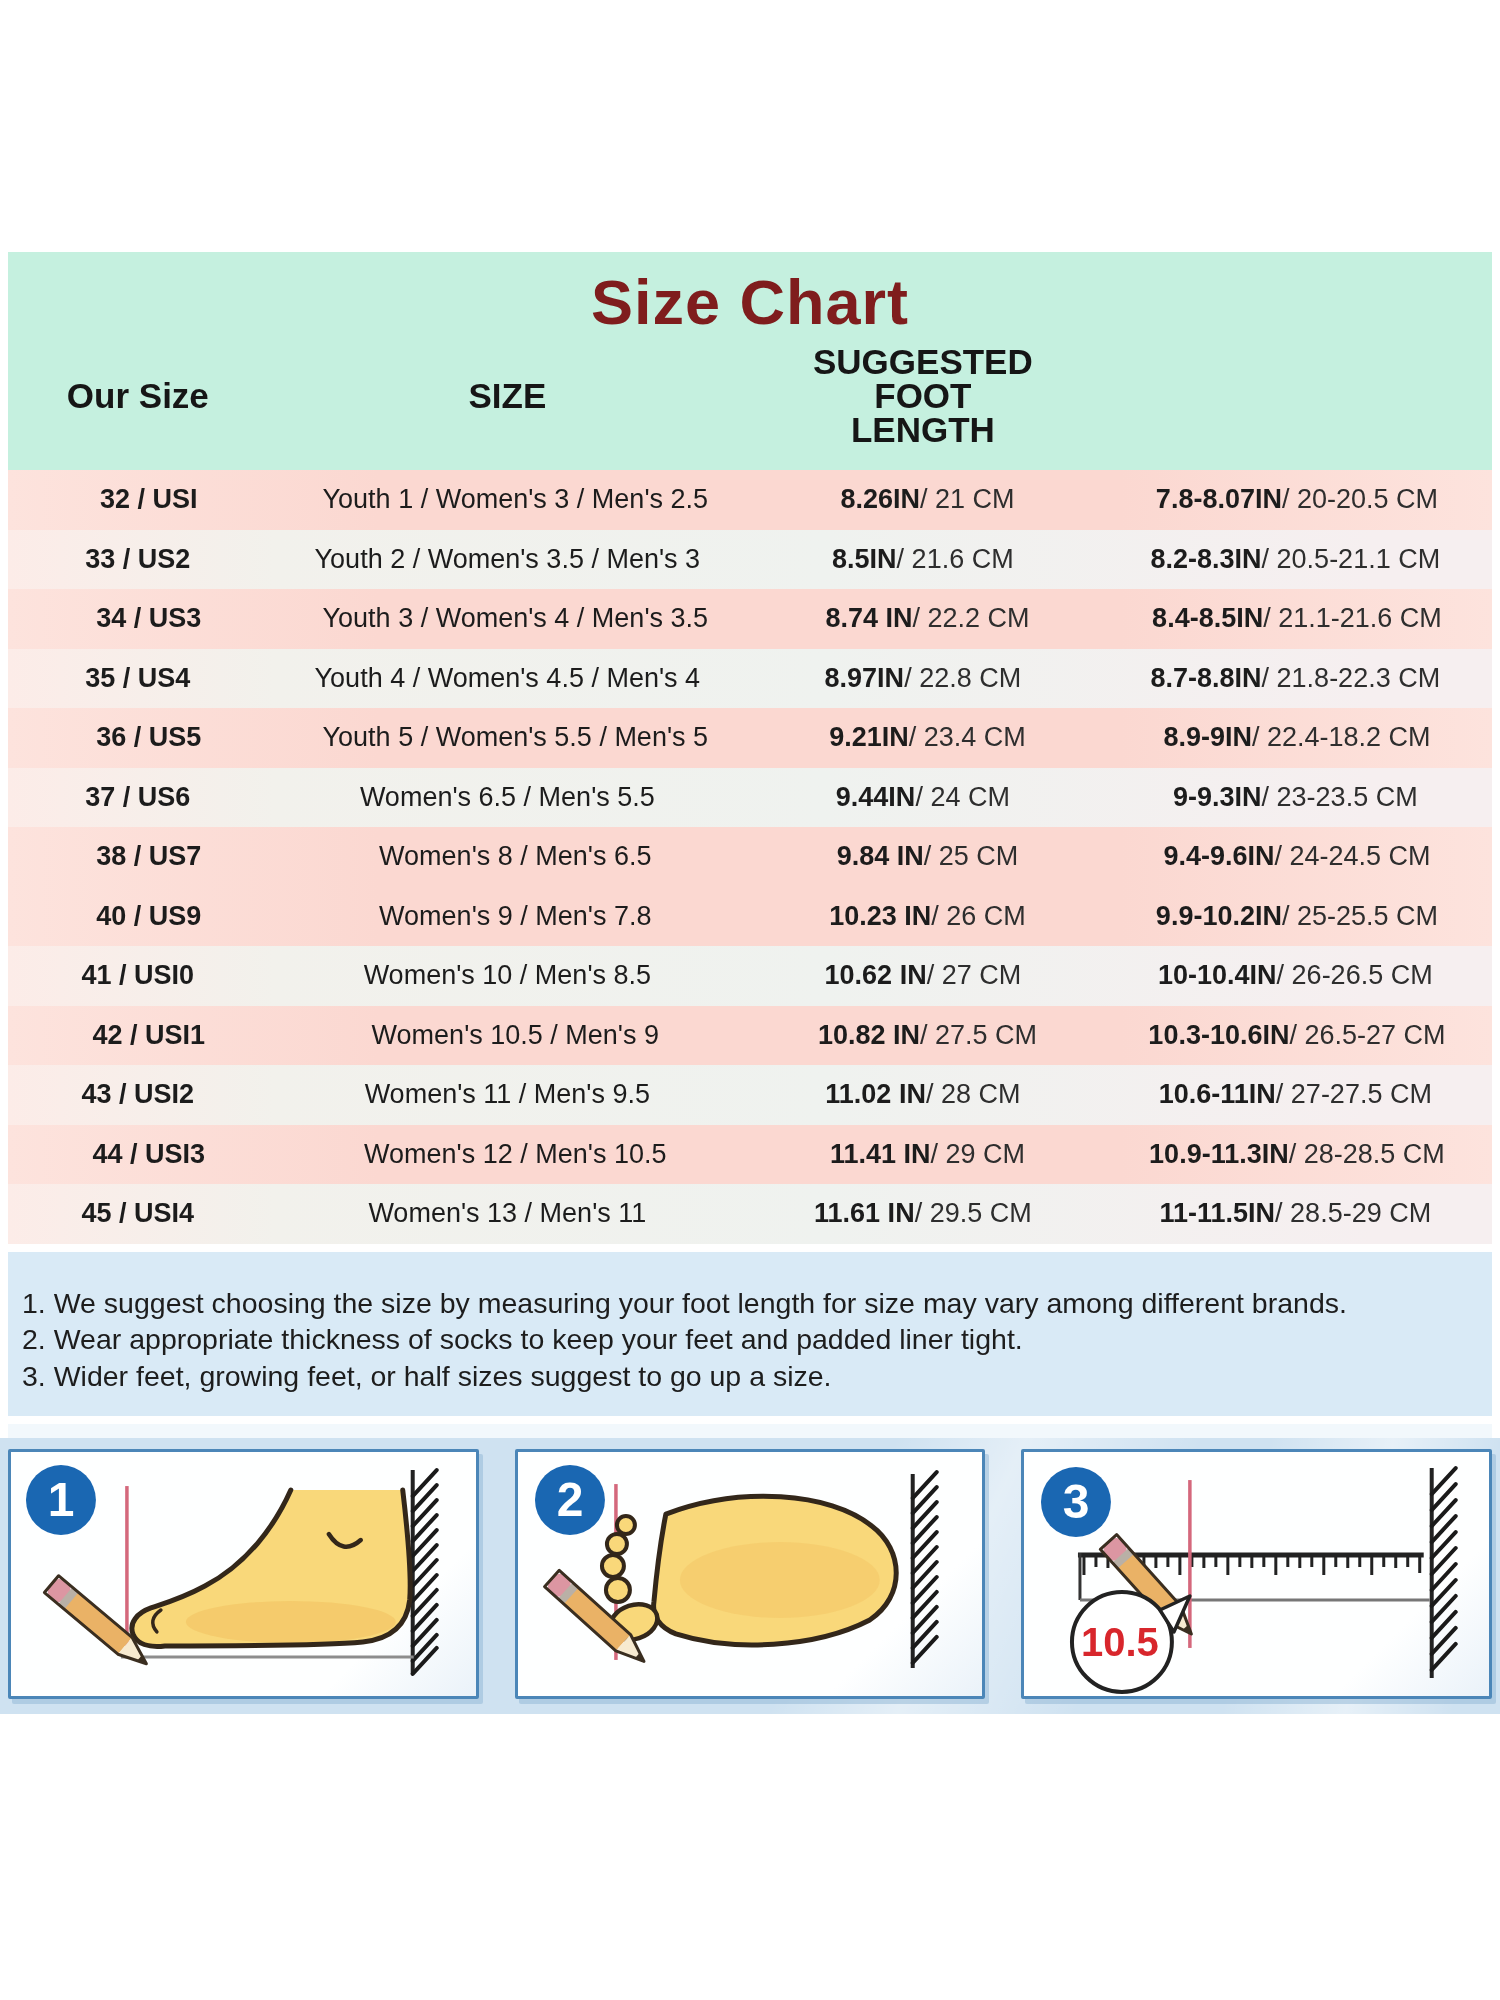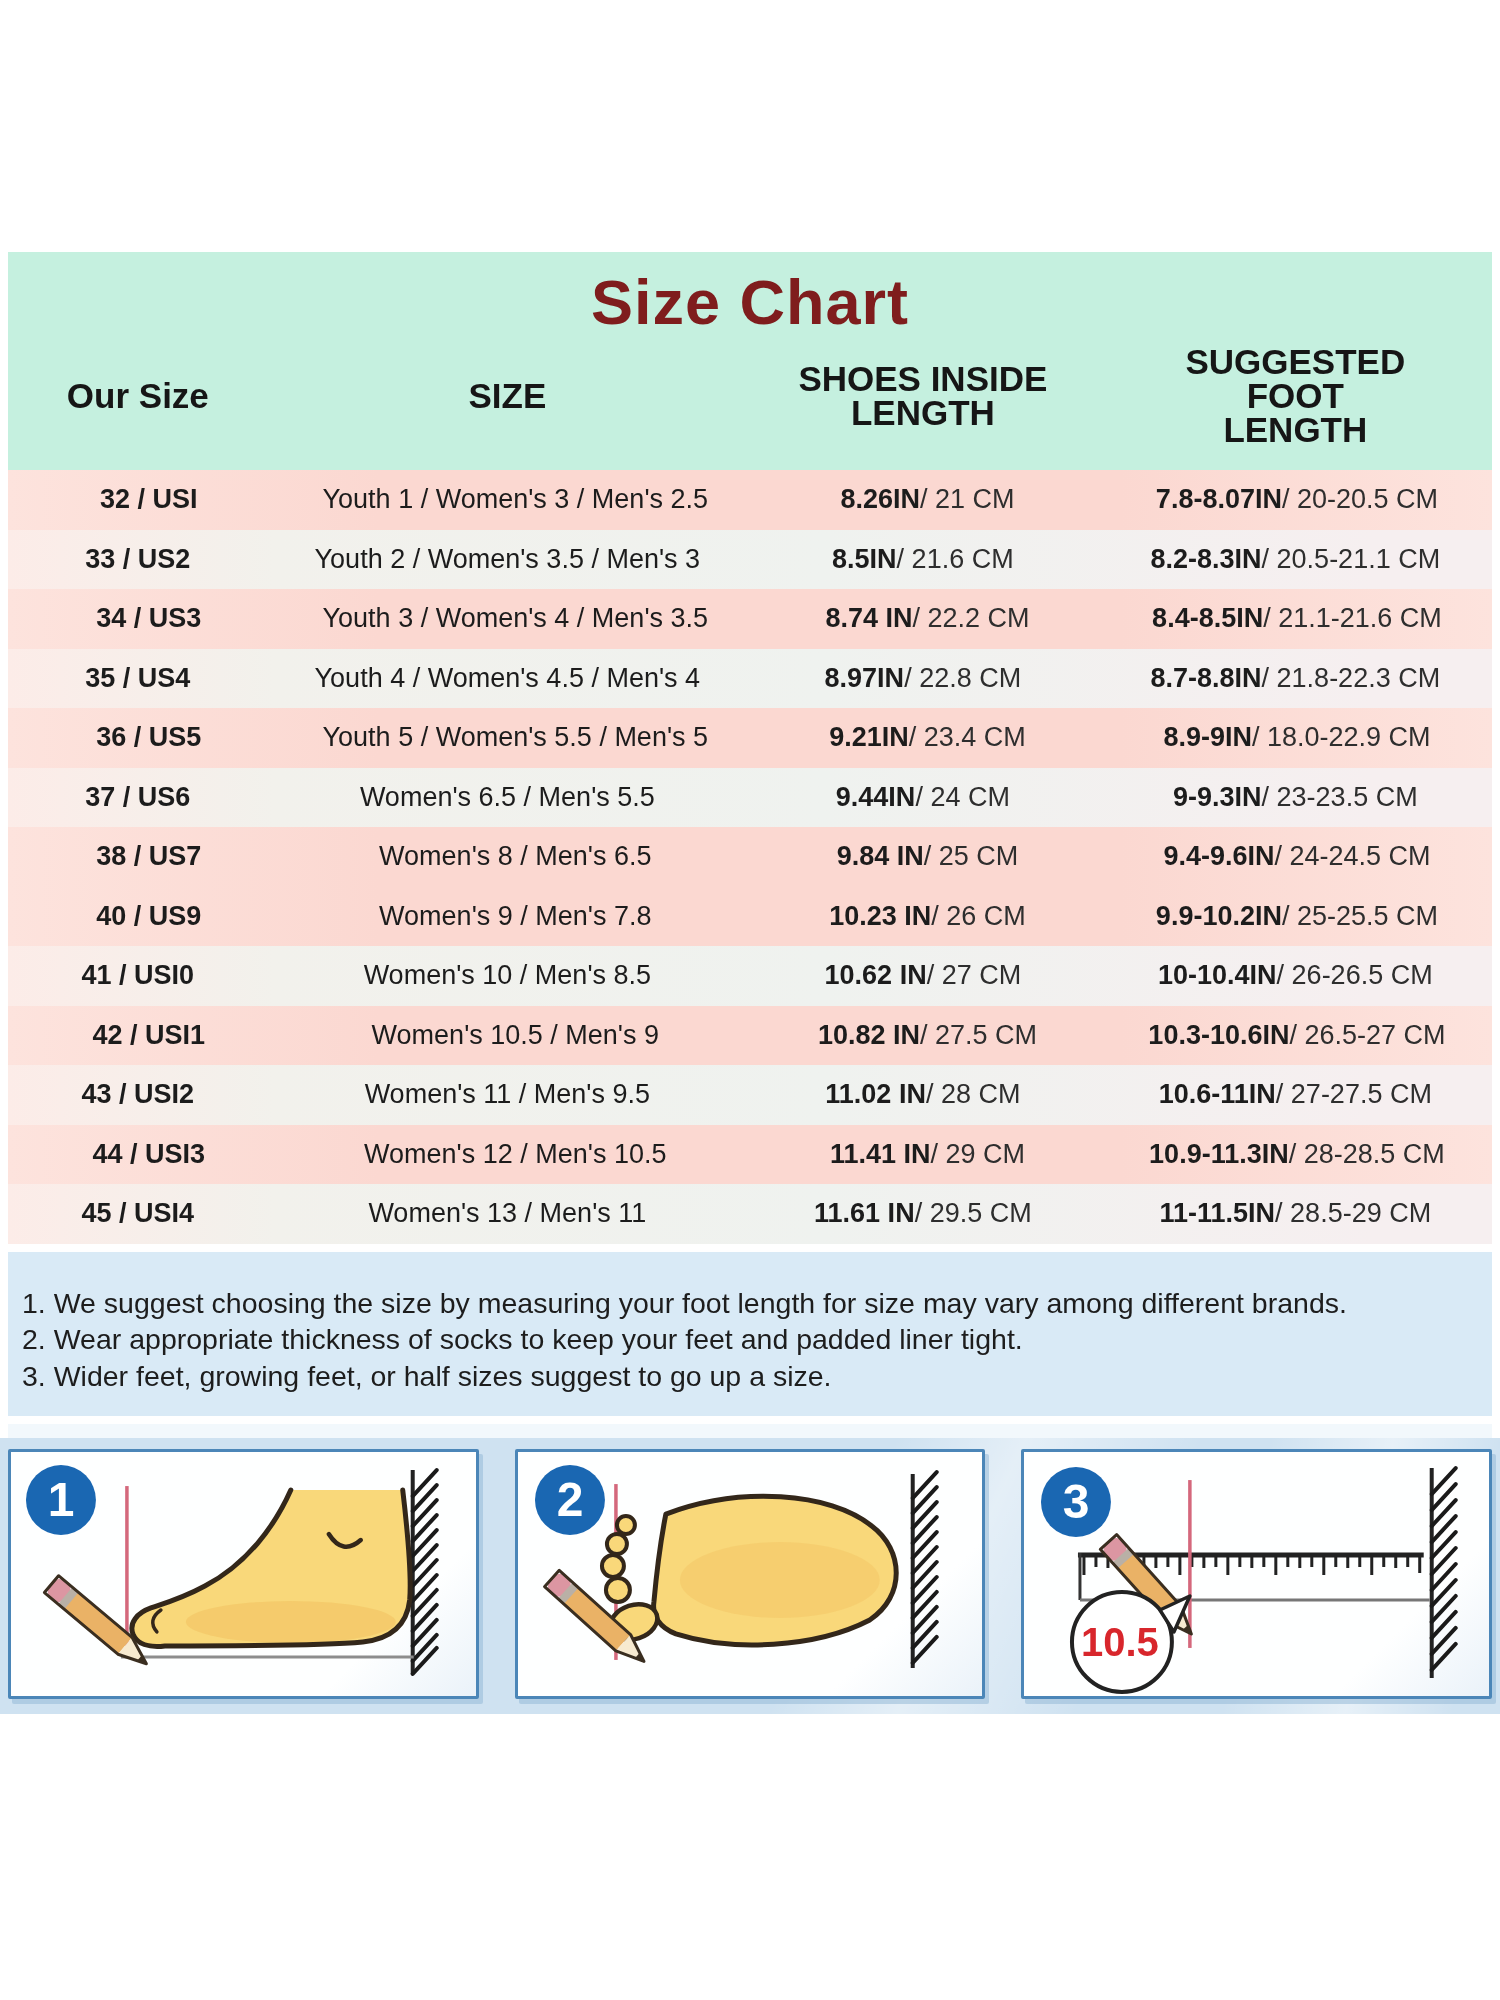--- a/index.html
+++ b/index.html
@@ -48,21 +48,20 @@
 </head>
 <body>
 
 <div class="top-space"></div>
 
 <div class="mint">
   <div class="title">Size Chart</div>
   <div class="header-grid">
     <div><span class="wrap2">Our Size</span></div>
     <div><span class="wrap2">SIZE</span></div>
-    <div class="hc3"><span class="wrap2">SHOES INSIDE LENGTH</span></div>
     <div class="hc4"><span class="wrap2">SUGGESTED FOOT LENGTH</span></div>
   </div>
 </div>
 
 <div class="rows">
   <div class="row pink">
     <div class="c1">32 / USI</div>
     <div class="c2">Youth 1 / Women's 3 / Men's 2.5</div>
     <div class="c3">
         <span class="b">8.26IN</span>
@@ -111,21 +110,21 @@
   </div>
   <div class="row pink">
     <div class="c1">36 / US5</div>
     <div class="c2">Youth 5 / Women's 5.5 / Men's 5</div>
     <div class="c3">
         <span class="b">9.21IN</span>
         <span class="r">/ 23.4 CM</span>
       </div>
     <div class="c4">
         <span class="b">8.9-9IN</span>
-        <span class="r">/ 18.0-22.9 CM</span>
+        <span class="r">/ 22.4-18.2 CM</span>
       </div>
   </div>
   <div class="row light">
     <div class="c1">37 / US6</div>
     <div class="c2">Women's 6.5 / Men's 5.5</div>
     <div class="c3">
         <span class="b">9.44IN</span>
         <span class="r">/ 24 CM</span>
       </div>
     <div class="c4">

